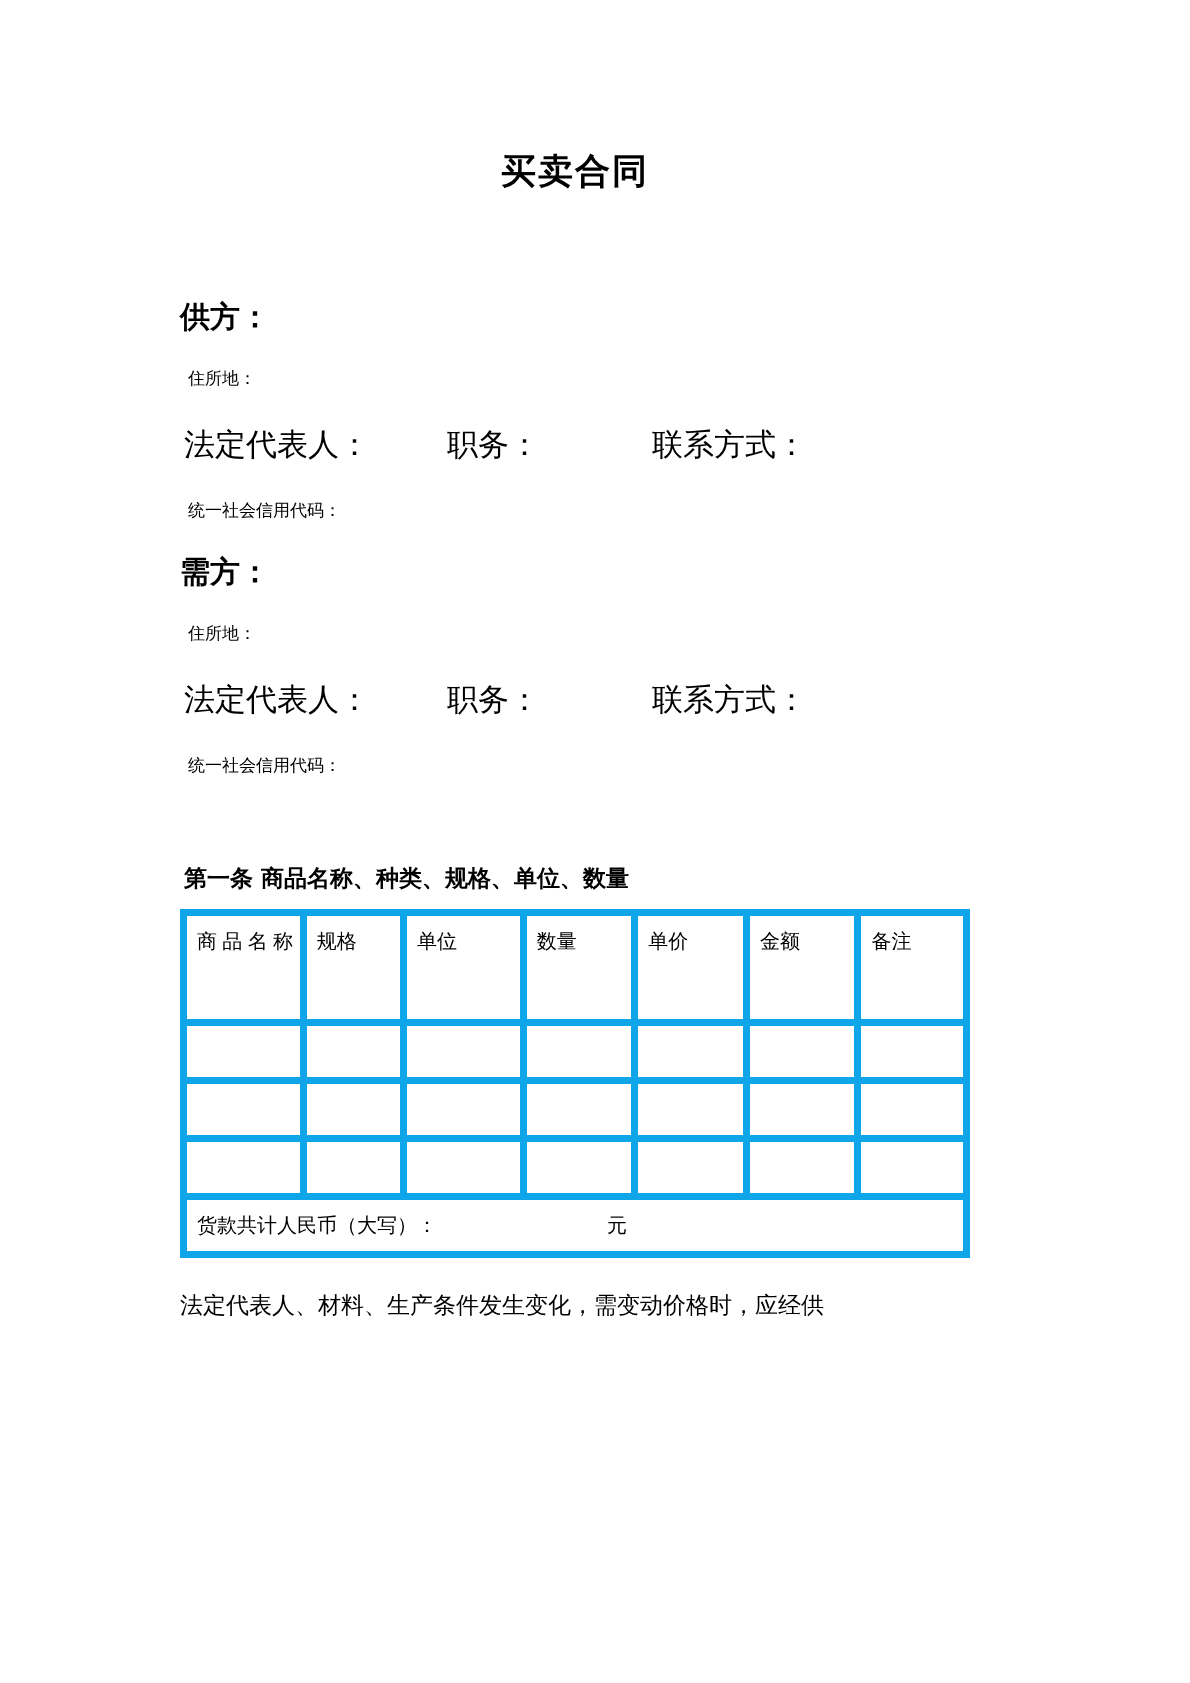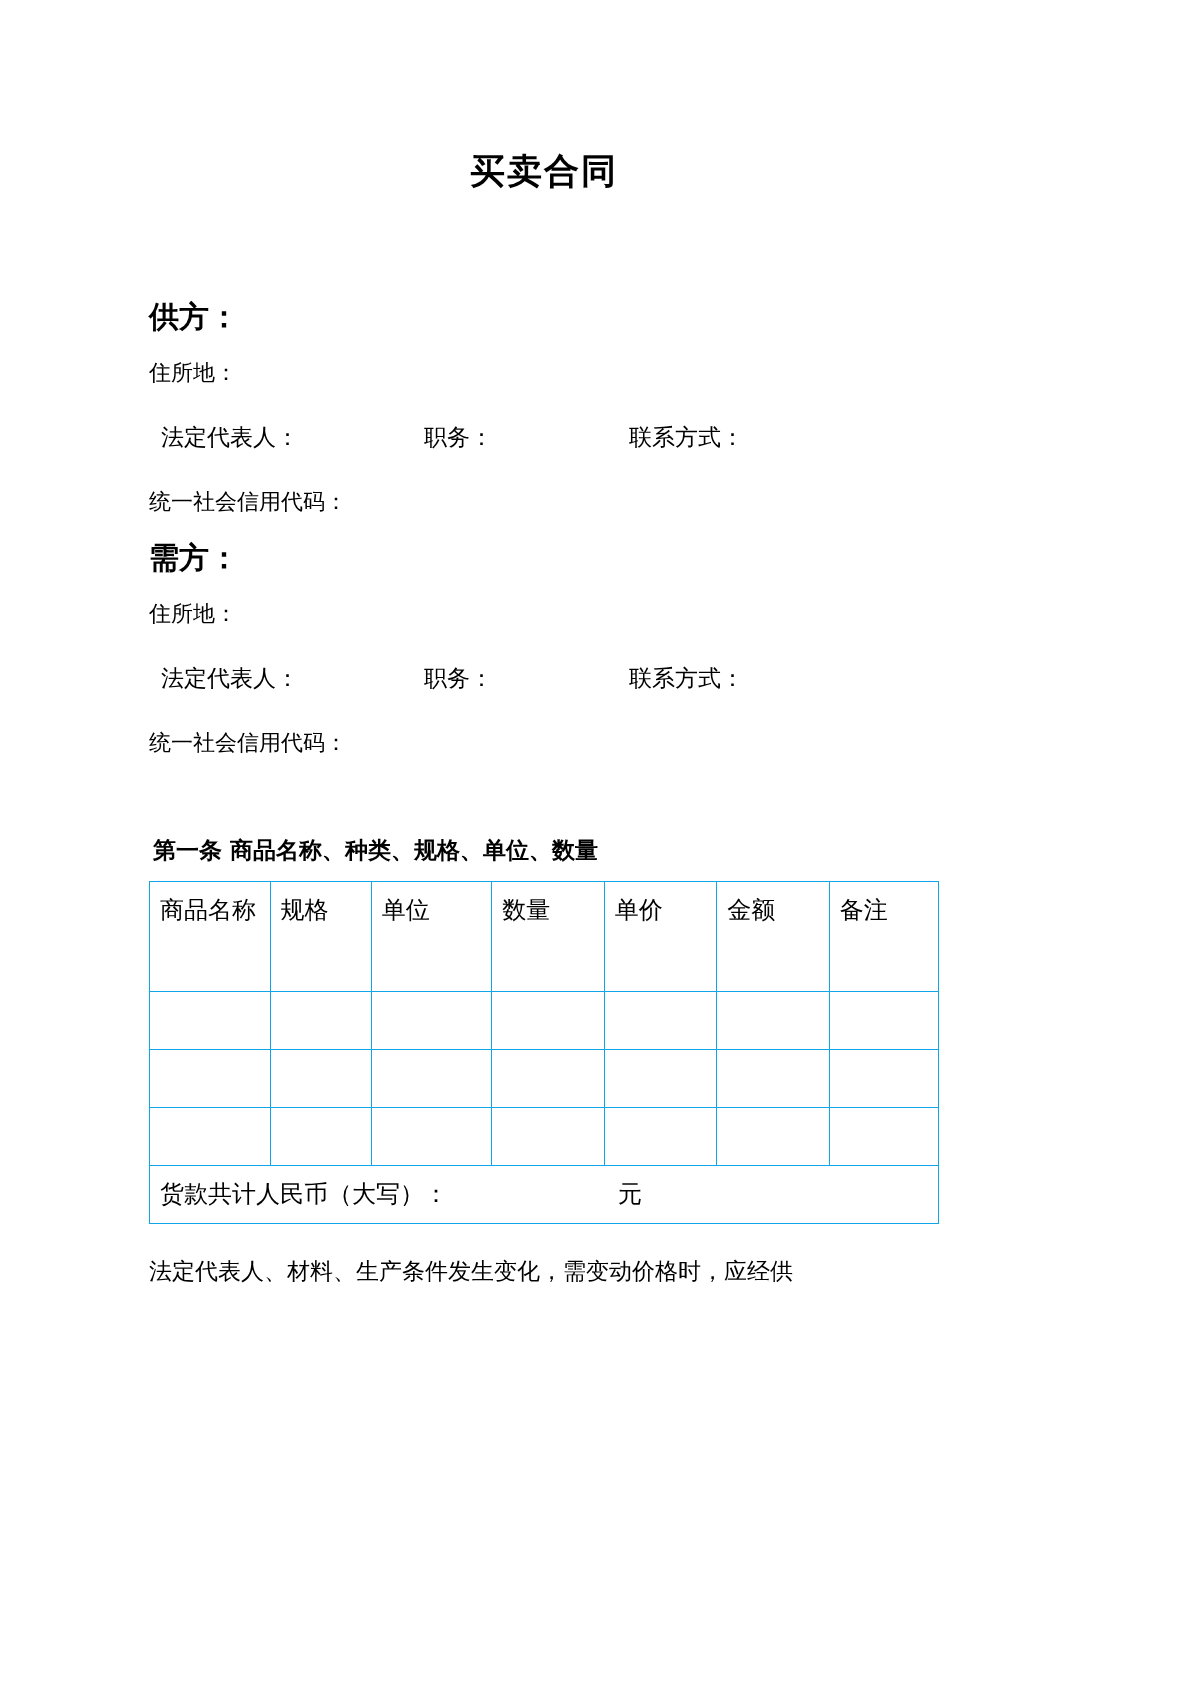--- a/index.html
+++ b/index.html
@@ -16,21 +16,21 @@
     width: 1190px;
     height: 1683px;
     margin: 0 auto;
     background: #ffffff;
     box-sizing: border-box;
     padding: 0;
     overflow: hidden;
   }
   .content {
     position: absolute;
-    left: 149px;
+    left: 180px;
     top: 0;
     width: 790px;
   }
   .doc-title {
     text-align: center;
     font-size: 35px;
     font-weight: bold;
     letter-spacing: 2px;
     margin: 0;
     padding-top: 150px;
@@ -38,35 +38,35 @@
     font-family: "DejaVu Serif", "Liberation Serif", serif;
   }
   .party-heading {
     font-size: 30px;
     font-weight: bold;
     line-height: 1.0;
     margin: 0;
     padding-top: 0;
   }
   .line {
-    font-size: 22px;
-    line-height: 1.0;
-    margin: 0;
+    font-size: 17px;
+    line-height: 1.0;
+    margin: 8px;
     white-space: pre;
   }
   .spacer-sm { height: 22px; }
   .spacer-md { height: 30px; }
   .spacer-lg { height: 58px; }
 
   .block-supplier { padding-top: 110px; }
 
   .row-line {
-    font-size: 23px;
-    line-height: 1.0;
-    margin: 12px;
+    font-size: 31px;
+    line-height: 1.0;
+    margin: 4px;
     display: flex;
   }
   .row-line .f1 { width: 263px; flex: none; }
   .row-line .f2 { width: 205px; flex: none; }
   .row-line .f3 { flex: none; }
 
   .para {
     font-size: 23px;
     line-height: 54px;
     margin: 0;
@@ -81,22 +81,22 @@
     margin: 4px;
   }
 
   table.goods {
     border-collapse: collapse;
     width: 790px;
     table-layout: fixed;
     margin-top: 20px;
   }
   table.goods td {
-    border: 1px solid #0ea5e9;
-    font-size: 24px;
+    border: 7px solid #0ea5e9;
+    font-size: 20px;
     padding: 10px 8px 10px 10px;
     vertical-align: top;
     line-height: 1.55;
     height: 28px;
     box-sizing: border-box;
   }
   table.goods td.head {
     height: 110px;
   }
   table.goods td.body-cell {

